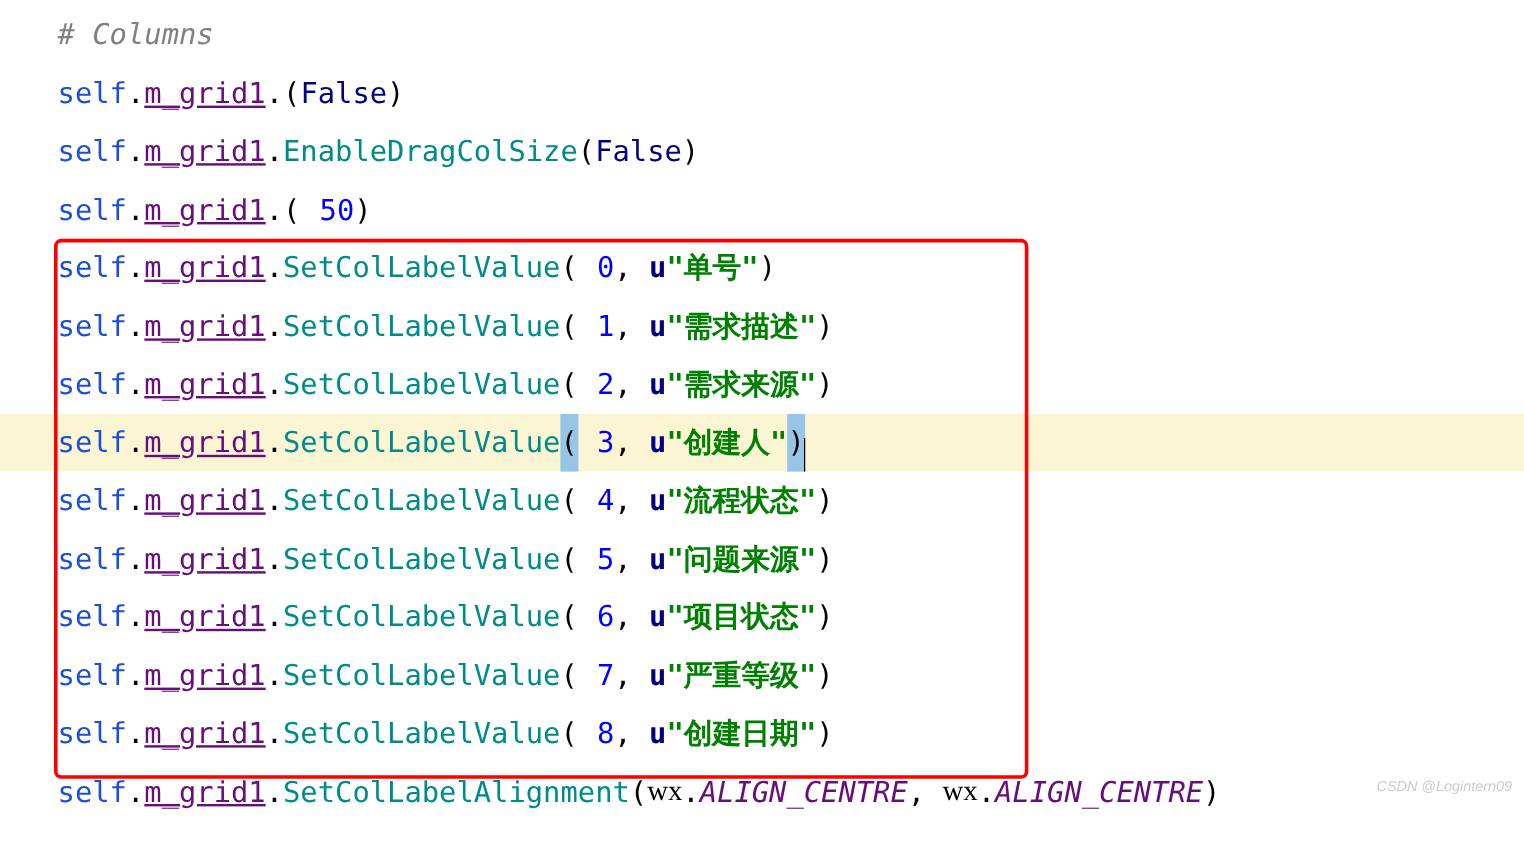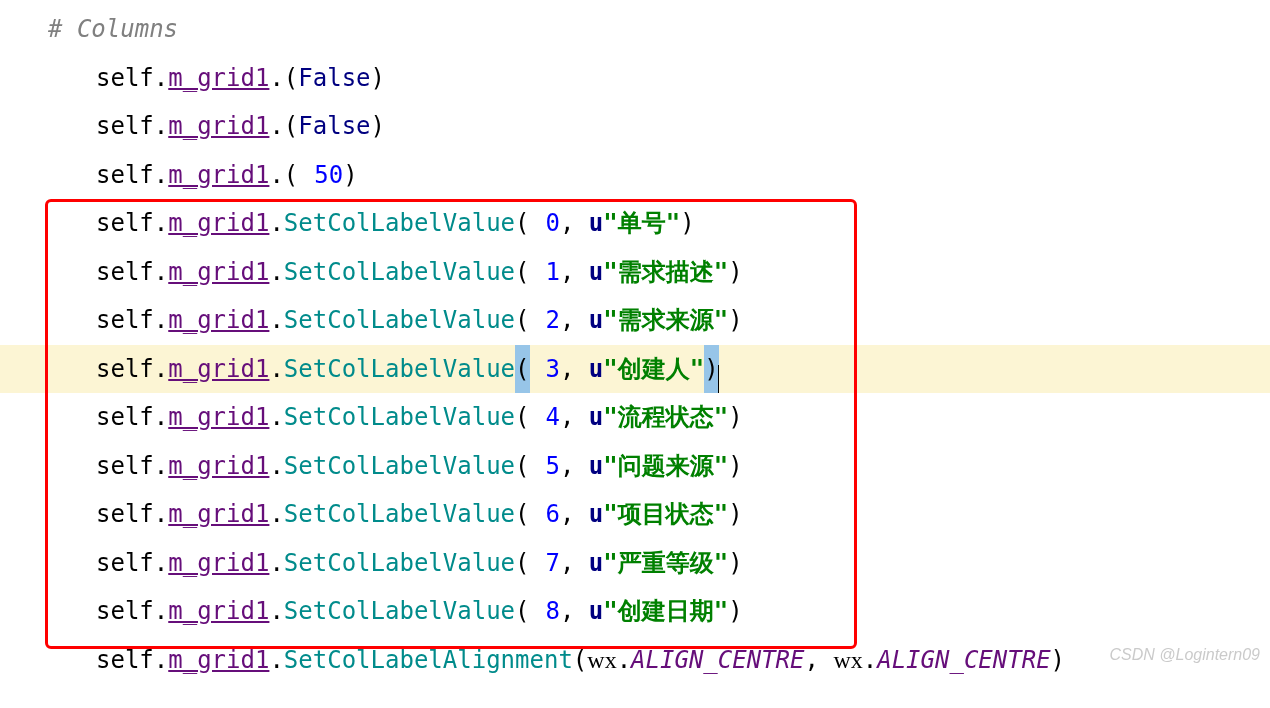--- a/index.html
+++ b/index.html
@@ -16,21 +16,21 @@
     position: relative;
   }
   .line {
     white-space: pre;
     padding-left: 48px;
     height: 48.5px;
     display: flex;
     align-items: flex-end;
   }
   .comment { color: #808080; font-style: italic; }
-  .kw-self { color: #000000; margin-left: 48px; }
+  .kw-self { color: #1d4ed8; }
   .punct { color: #000000; }
   .member { color: #660e7a; text-decoration: underline; }
   .method { color: #008b8b; }
   .paren { color: #000000; }
   .false { color: #000080; }
   .num { color: #0000ff; margin-left: 16px; }
   .u-prefix { color: #000080; font-weight: bold; }
   .str { color: #008000; font-weight: bold; }
   .wx { color: #000000; font-family: Liberation Serif, serif; }
   .alignc { color: #660e7a; font-style: italic; }
@@ -58,35 +58,35 @@
     width: 806px;
     height: 444px;
     pointer-events: none;
   }
 
   .watermark {
     position: absolute;
     right: 10px;
     bottom: 5px;
     color: rgba(150,150,150,0.5);
-    font-size: 16px;
+    font-size: 12px;
     font-family: sans-serif;
     font-style: italic;
   }
 </style>
 </head>
 <body>
 
 <div class="code-container">
 
   <div class="line"><span class="comment"># Columns</span></div>
 
   <div class="line"><span class="kw-self">self</span><span class="punct">.</span><span class="member">m_grid1</span><span class="punct">.</span><span class="paren">(</span><span class="false">False</span><span class="paren">)</span></div>
 
-  <div class="line"><span class="kw-self">self</span><span class="punct">.</span><span class="member">m_grid1</span><span class="punct">.</span><span class="paren">(</span><span class="false">False</span><span class="paren">)</span></div>
+  <div class="line"><span class="kw-self">self</span><span class="punct">.</span><span class="member">m_grid1</span><span class="punct">.</span><span class="method">EnableDragColSize</span><span class="paren">(</span><span class="false">False</span><span class="paren">)</span></div>
 
   <div class="line"><span class="kw-self">self</span><span class="punct">.</span><span class="member">m_grid1</span><span class="punct">.</span><span class="paren">(</span><span class="num">50</span><span class="paren">)</span></div>
 
   <div class="line"><span class="kw-self">self</span><span class="punct">.</span><span class="member">m_grid1</span><span class="punct">.</span><span class="method">SetColLabelValue</span><span class="paren">(</span><span class="num">0</span><span class="punct">, </span><span class="u-prefix">u</span><span class="str">"单号"</span><span class="paren">)</span></div>
 
   <div class="line"><span class="kw-self">self</span><span class="punct">.</span><span class="member">m_grid1</span><span class="punct">.</span><span class="method">SetColLabelValue</span><span class="paren">(</span><span class="num">1</span><span class="punct">, </span><span class="u-prefix">u</span><span class="str">"需求描述"</span><span class="paren">)</span></div>
 
   <div class="line"><span class="kw-self">self</span><span class="punct">.</span><span class="member">m_grid1</span><span class="punct">.</span><span class="method">SetColLabelValue</span><span class="paren">(</span><span class="num">2</span><span class="punct">, </span><span class="u-prefix">u</span><span class="str">"需求来源"</span><span class="paren">)</span></div>
 
   <div class="line highlight-line"><span class="kw-self">self</span><span class="punct">.</span><span class="member">m_grid1</span><span class="punct">.</span><span class="method">SetColLabelValue</span><span class="paren bracket-match">(</span><span class="num">3</span><span class="punct">, </span><span class="u-prefix">u</span><span class="str">"创建人"</span><span class="paren bracket-match">)</span><span class="cursor"></span></div>

